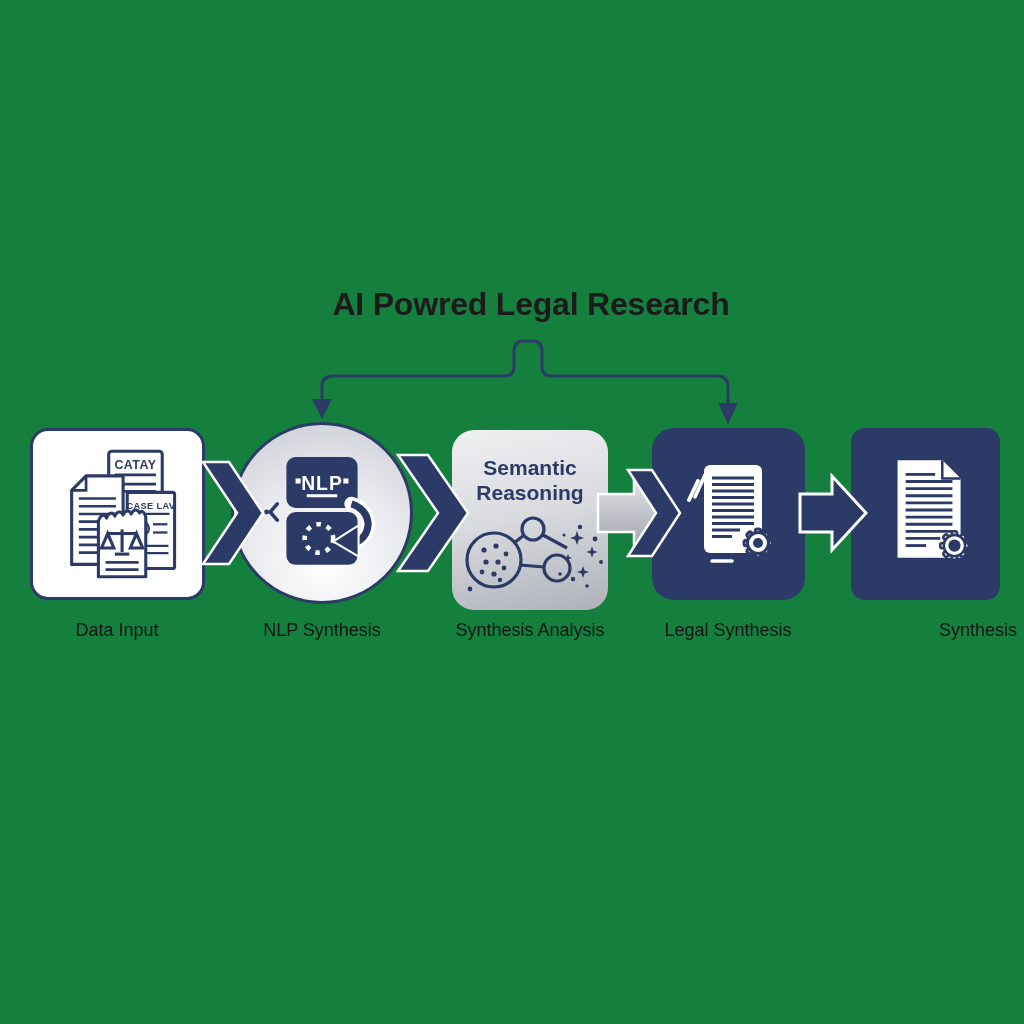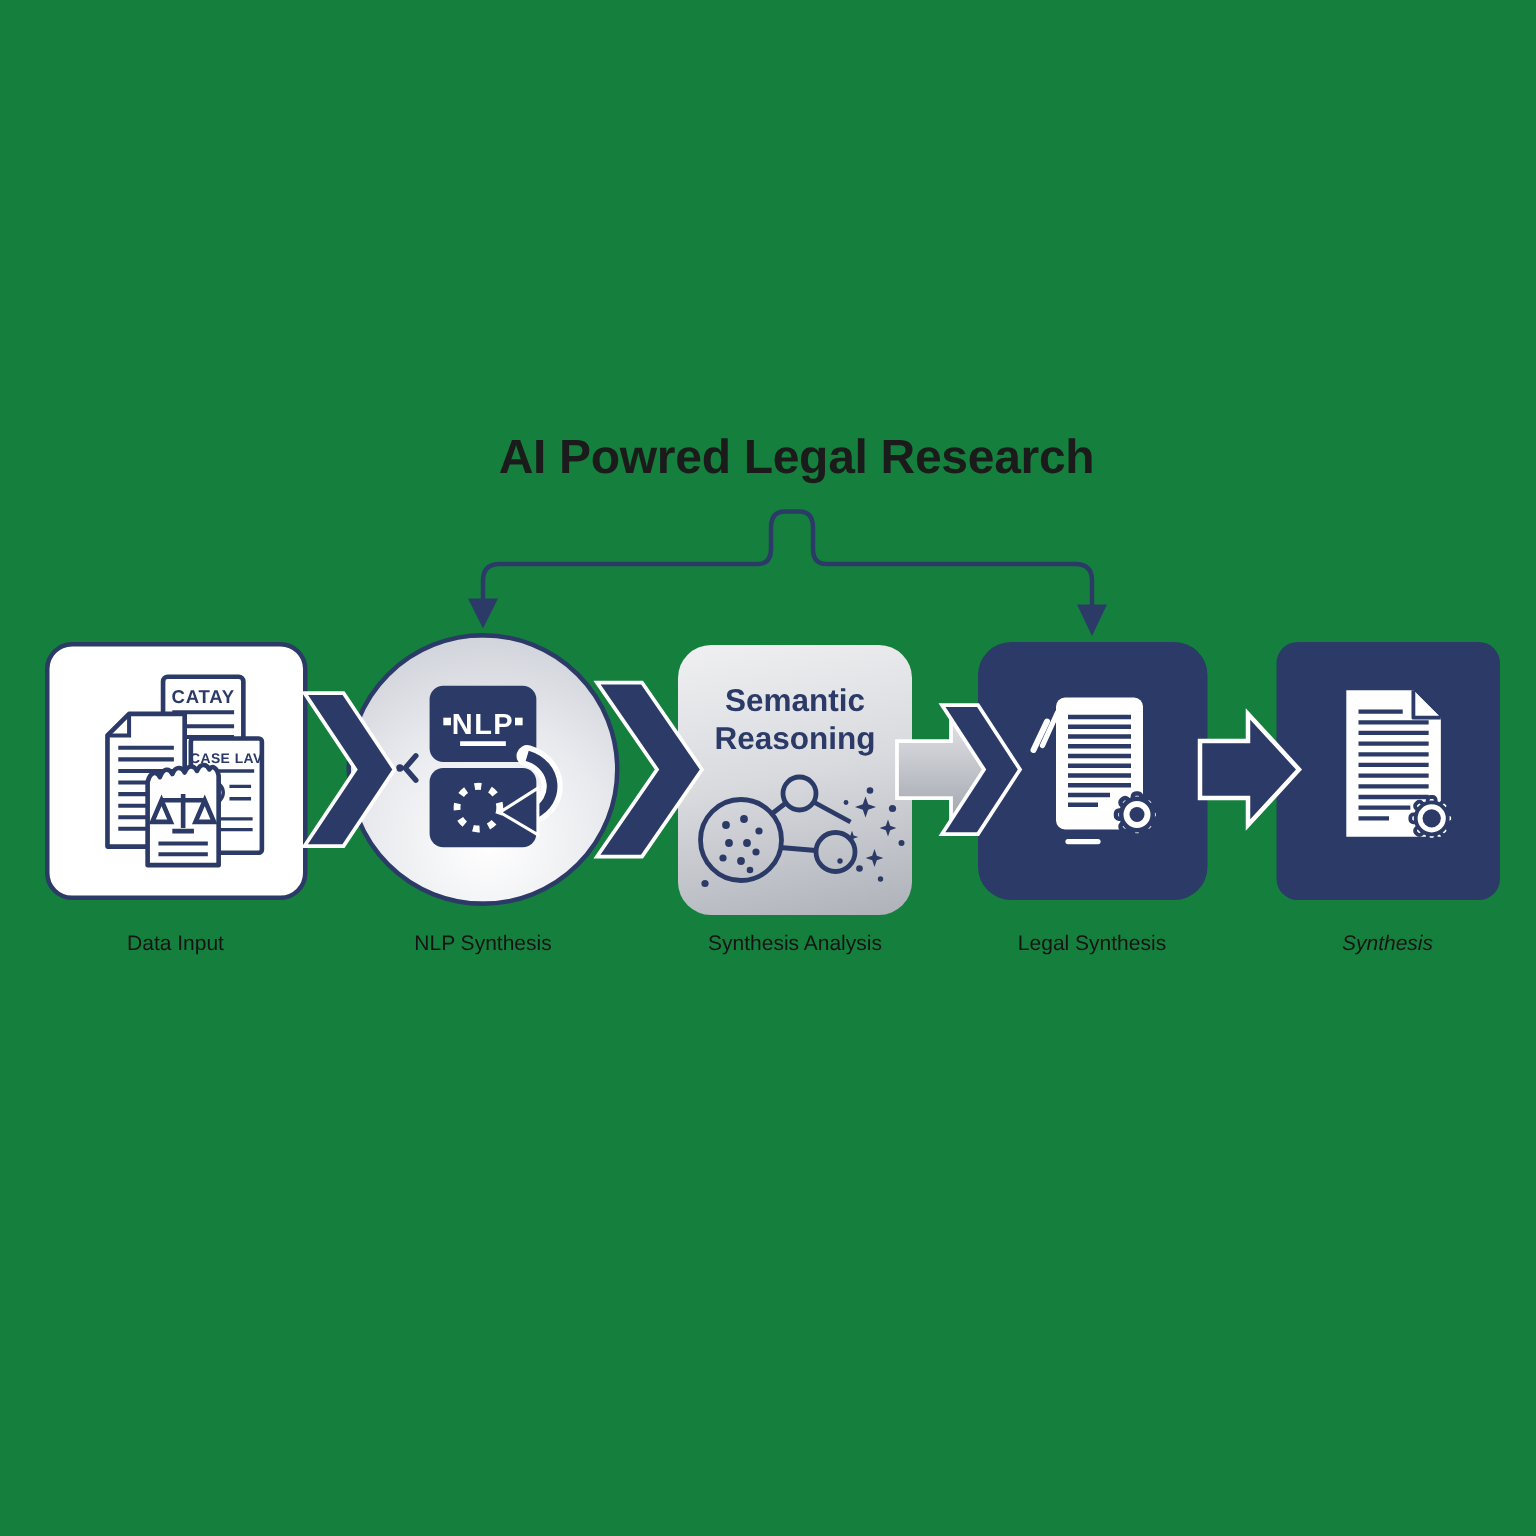--- a/index.html
+++ b/index.html
@@ -28,23 +28,23 @@
   }
   .node-box-navy1{left:652px;top:428px;width:153px;height:172px;border-radius:22px;background:#2b3a66;}
   .node-box-navy2{left:851px;top:428px;width:149px;height:172px;border-radius:14px;background:#2b3a66;}
   .node-icon{position:absolute;}
   .sem-title{
     position:absolute;left:0;top:26px;width:100%;text-align:center;
     font-size:21px;font-weight:600;color:#2b3a66;line-height:1.18;
   }
   .stage-label{
     position:absolute;top:620px;transform:translateX(-50%);
-    font-size:14px;color:#141414;white-space:nowrap;z-index:3;
-  }
-  .lbl1{left:117px;} .lbl2{left:322px;} .lbl3{left:530px;} .lbl4{left:728px;} .lbl5{left:925px;font-style:italic;}
+    font-size:18px;color:#141414;white-space:nowrap;z-index:3;
+  }
+  .lbl1{left:117px;} .lbl2{left:322px;} .lbl3{left:530px;} .lbl4{left:728px;} .lbl5{left:978px;}
   svg text{font-family:"Liberation Sans", sans-serif;}
 </style>
 </head>
 <body>
 
 <div id="canvas">
 
   <div class="title">AI Powred Legal Research</div>
 
   <div class="node node-box-white">

